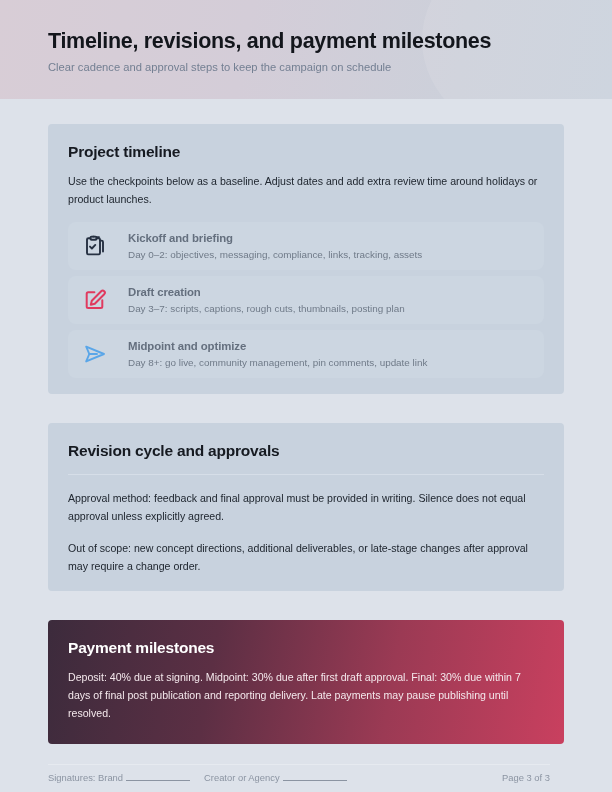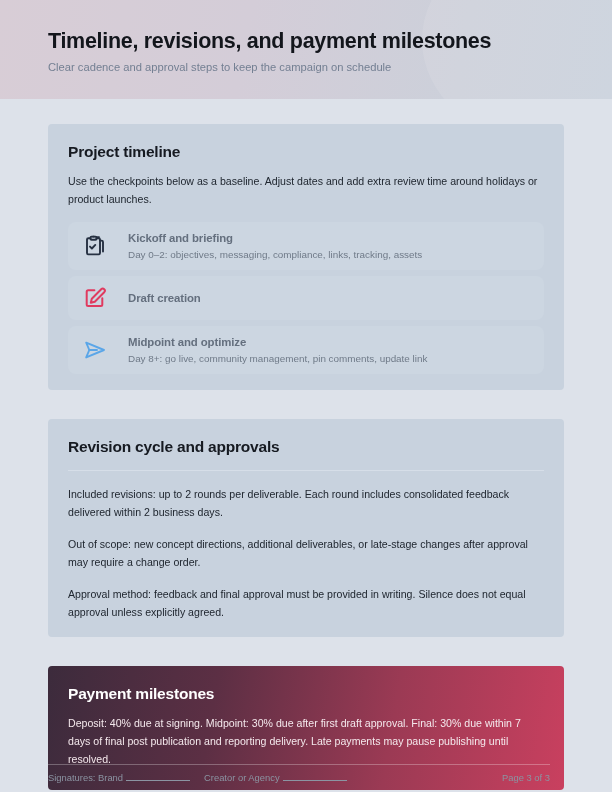--- a/index.html
+++ b/index.html
@@ -216,20 +216,21 @@
 
         <div class="milestone">
           <span class="m-icon">
             <svg width="24" height="24" viewBox="0 0 24 24" fill="none" stroke="#e03a5f" stroke-width="2" stroke-linecap="round" stroke-linejoin="round">
               <path d="M11.4 4.3H5.2A1.5 1.5 0 0 0 3.7 5.8v12.6a1.5 1.5 0 0 0 1.5 1.5h12.6a1.5 1.5 0 0 0 1.5-1.5v-6.2"></path>
               <path d="M18.2 3.3a2.1 2.1 0 0 1 3 3L11.8 15.7l-4 1 1-4z"></path>
             </svg>
           </span>
           <span class="m-text">
             <p class="m-title">Draft creation</p>
+            <p class="m-desc">Day 3–7: scripts, captions, rough cuts, thumbnails, posting plan</p>
           </span>
         </div>
 
         <div class="milestone">
           <span class="m-icon">
             <svg width="24" height="24" viewBox="0 0 24 24" fill="none" stroke="#5aa6e8" stroke-width="1.9" stroke-linecap="round" stroke-linejoin="round">
               <path d="M3.2 4.6 21 12 3.2 19.4l3.1-7.4z"></path>
               <path d="M6.3 12H14"></path>
             </svg>
           </span>
@@ -238,23 +239,22 @@
             <p class="m-desc">Day 8+: go live, community management, pin comments, update link</p>
           </span>
         </div>
 
       </div>
     </section>
 
     <section class="card card-plain">
       <h2 class="card-title">Revision cycle and approvals</h2>
       <hr class="card-divider">
-      <p class="para">Included revisions: up to 2 rounds per deliverable. Each round includes consolidated feedback delivered within 2 business days.</p>
+      <p class="para">Approval method: feedback and final approval must be provided in writing. Silence does not equal approval unless explicitly agreed.</p>
       <p class="para">Out of scope: new concept directions, additional deliverables, or late-stage changes after approval may require a change order.</p>
-      <p class="para">Approval method: feedback and final approval must be provided in writing. Silence does not equal approval unless explicitly agreed.</p>
     </section>
 
     <section class="card card-accent">
       <h2 class="card-title">Payment milestones</h2>
       <p class="card-body">Deposit: 40% due at signing. Midpoint: 30% due after first draft approval. Final: 30% due within 7 days of final post publication and reporting delivery. Late payments may pause publishing until resolved.</p>
     </section>
 
   </div>
 
   <div class="footer">

